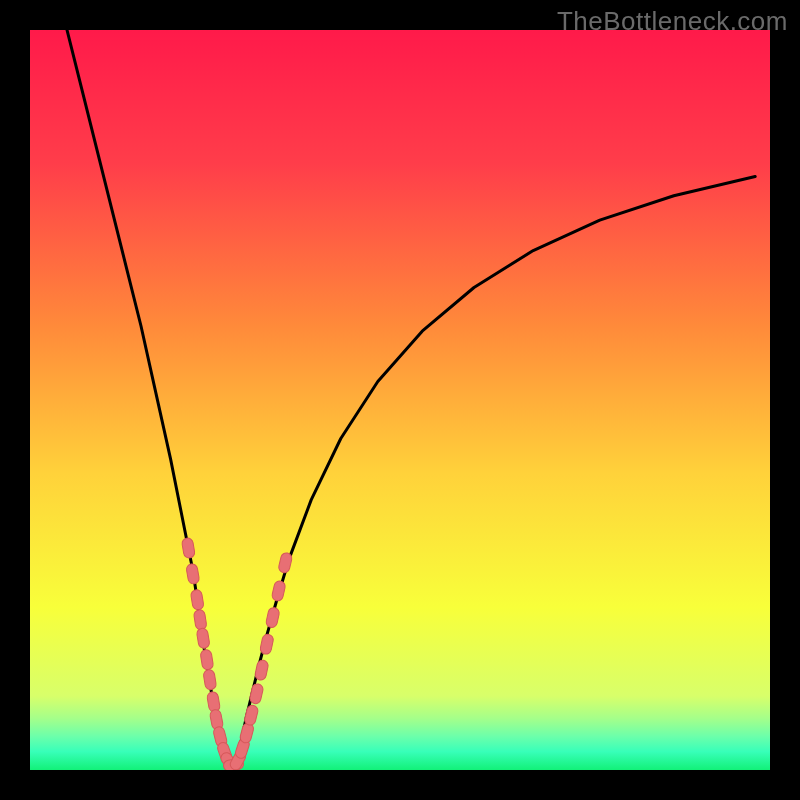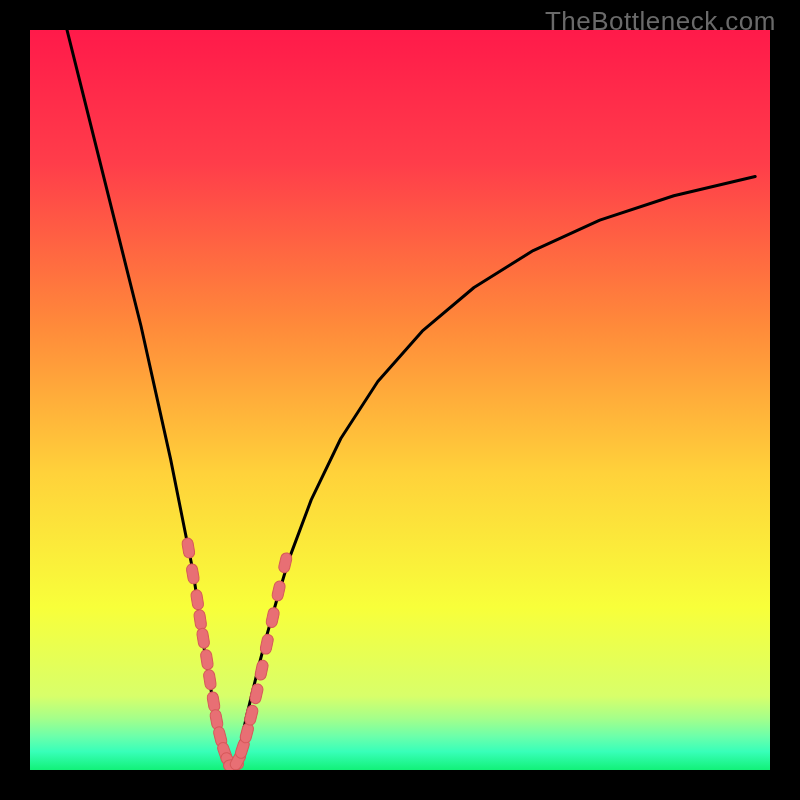--- a/index.html
+++ b/index.html
@@ -30,21 +30,21 @@
   .grad {
     position: absolute;
     left: 0;
     top: 0;
     width: 100%;
     height: 100%;
   }
   .watermark {
     position: absolute;
     top: 6px;
-    right: 24px;
+    right: 12px;
     color: #6a6a6a;
     font-size: 26px;
     font-weight: 500;
     letter-spacing: 0.5px;
     user-select: none;
   }
   svg {
     position: absolute;
     left: 0;
     top: 0;

